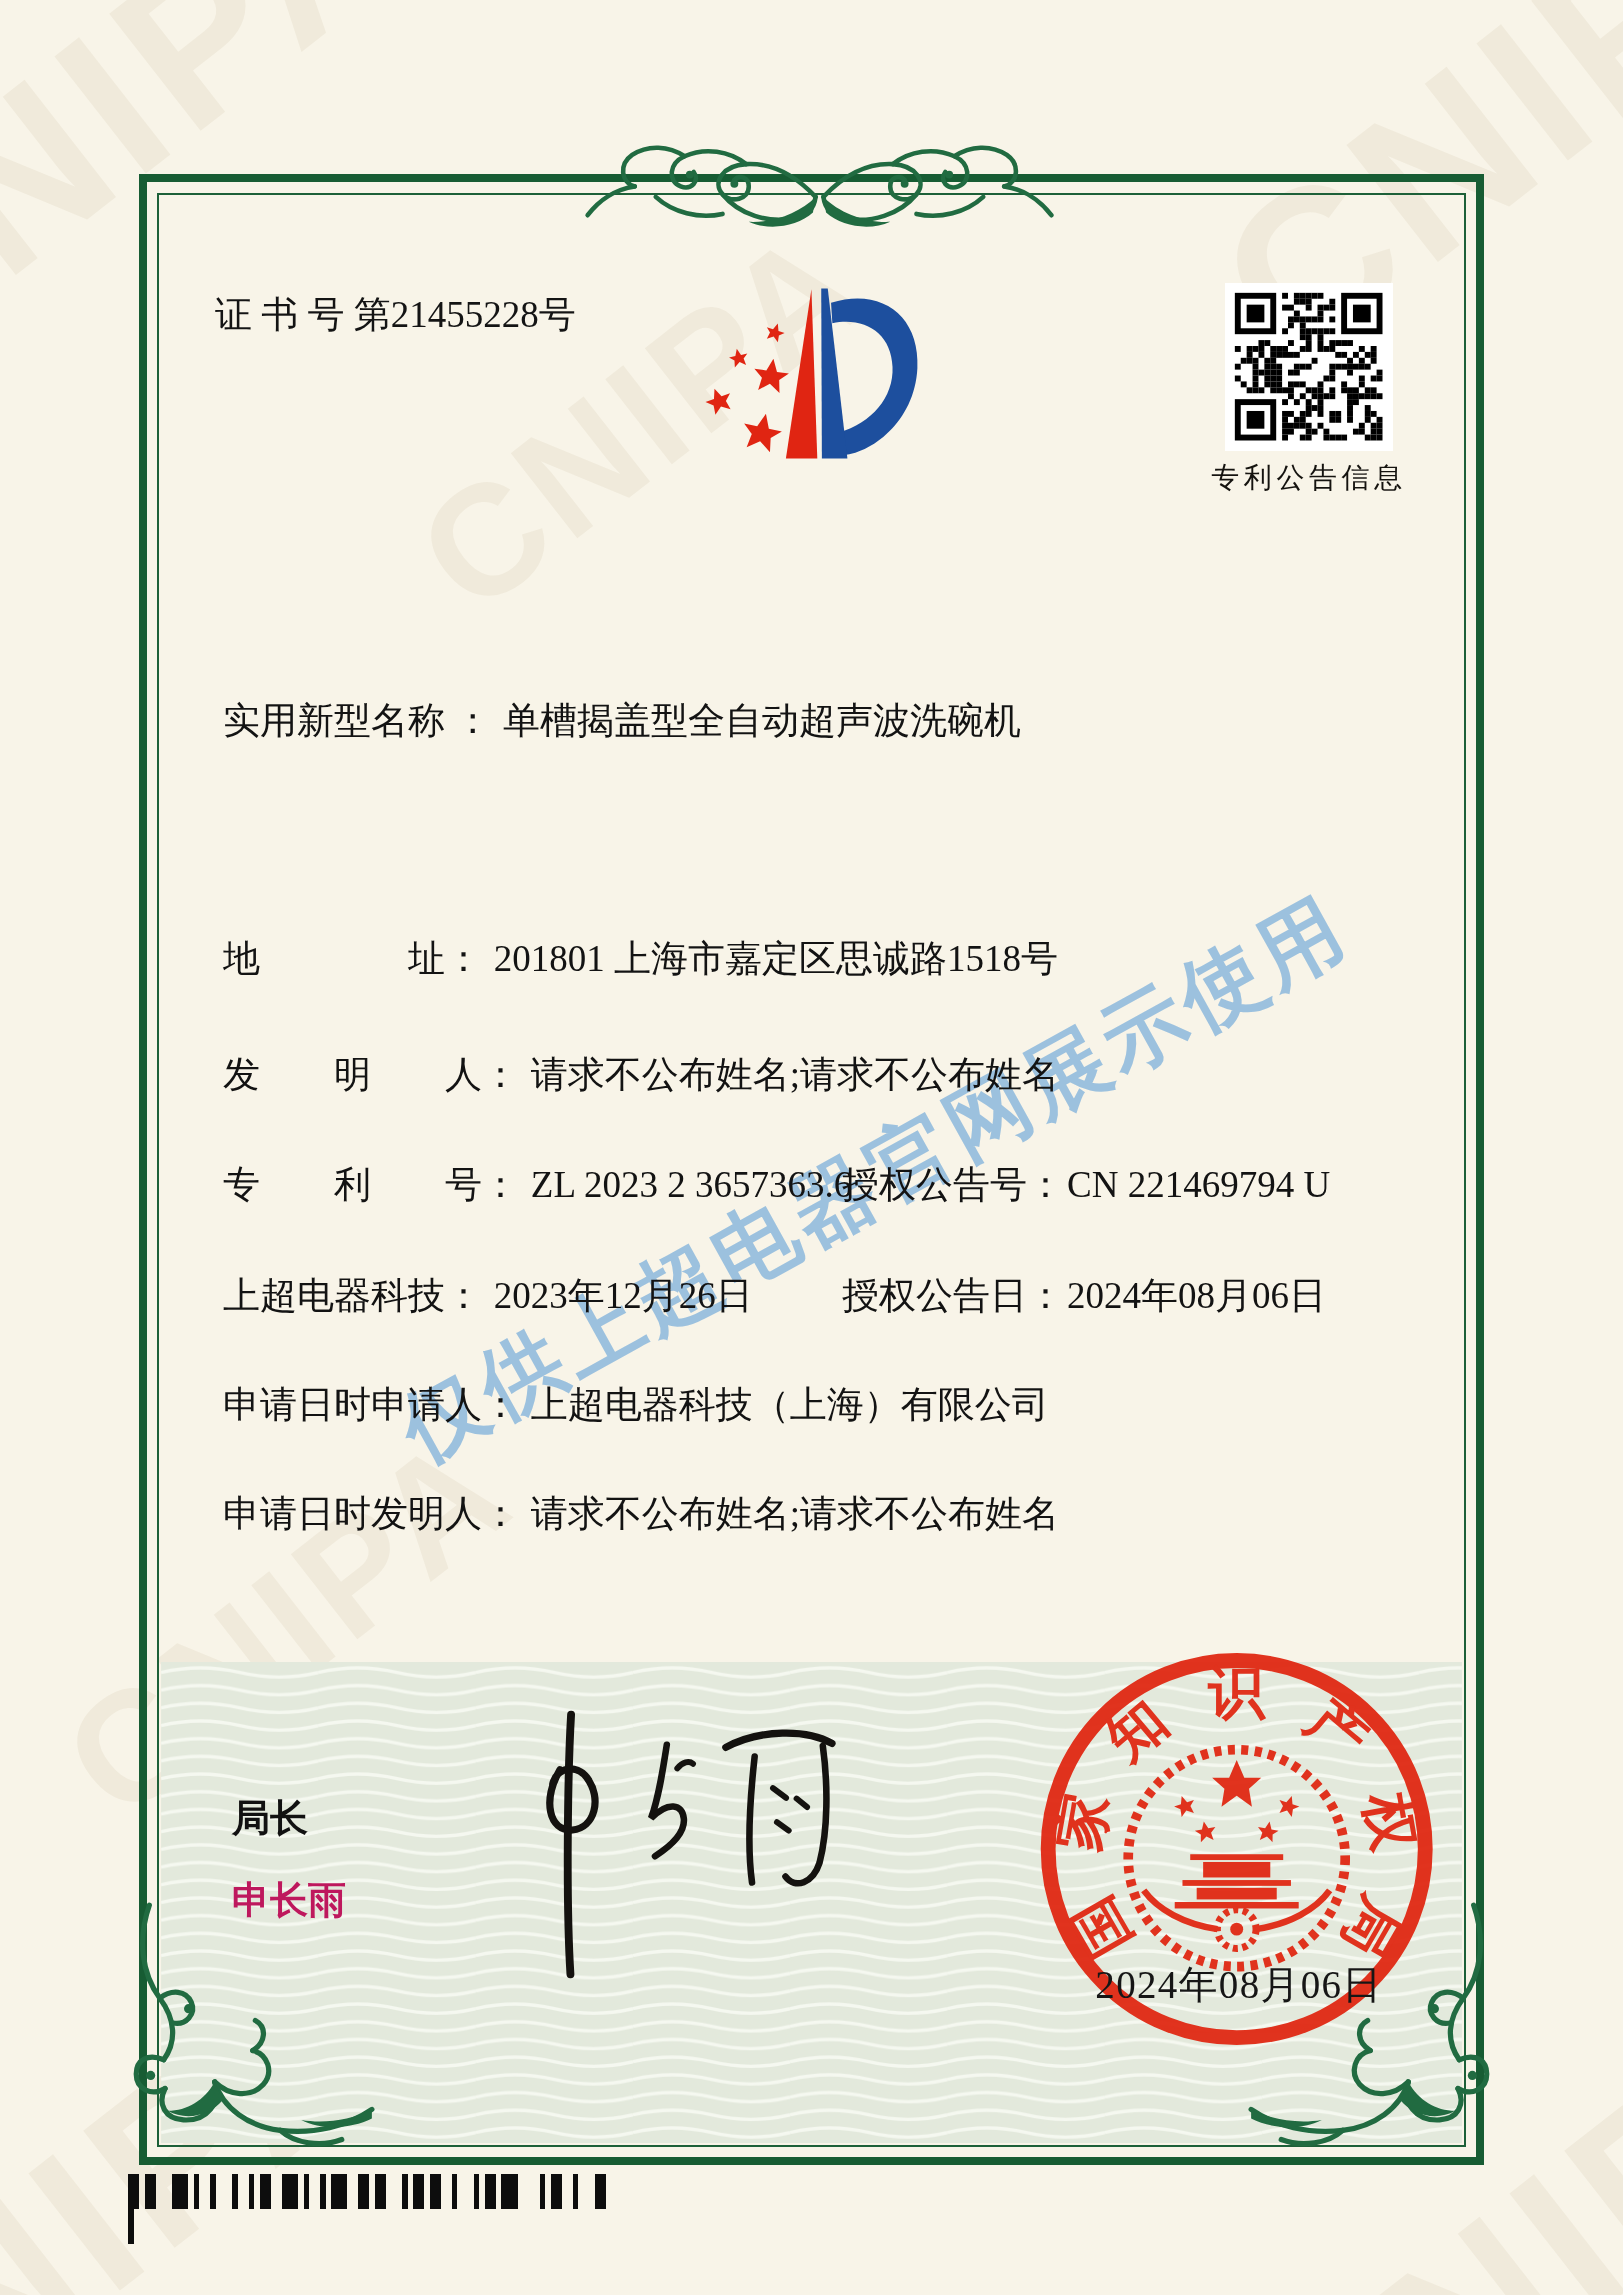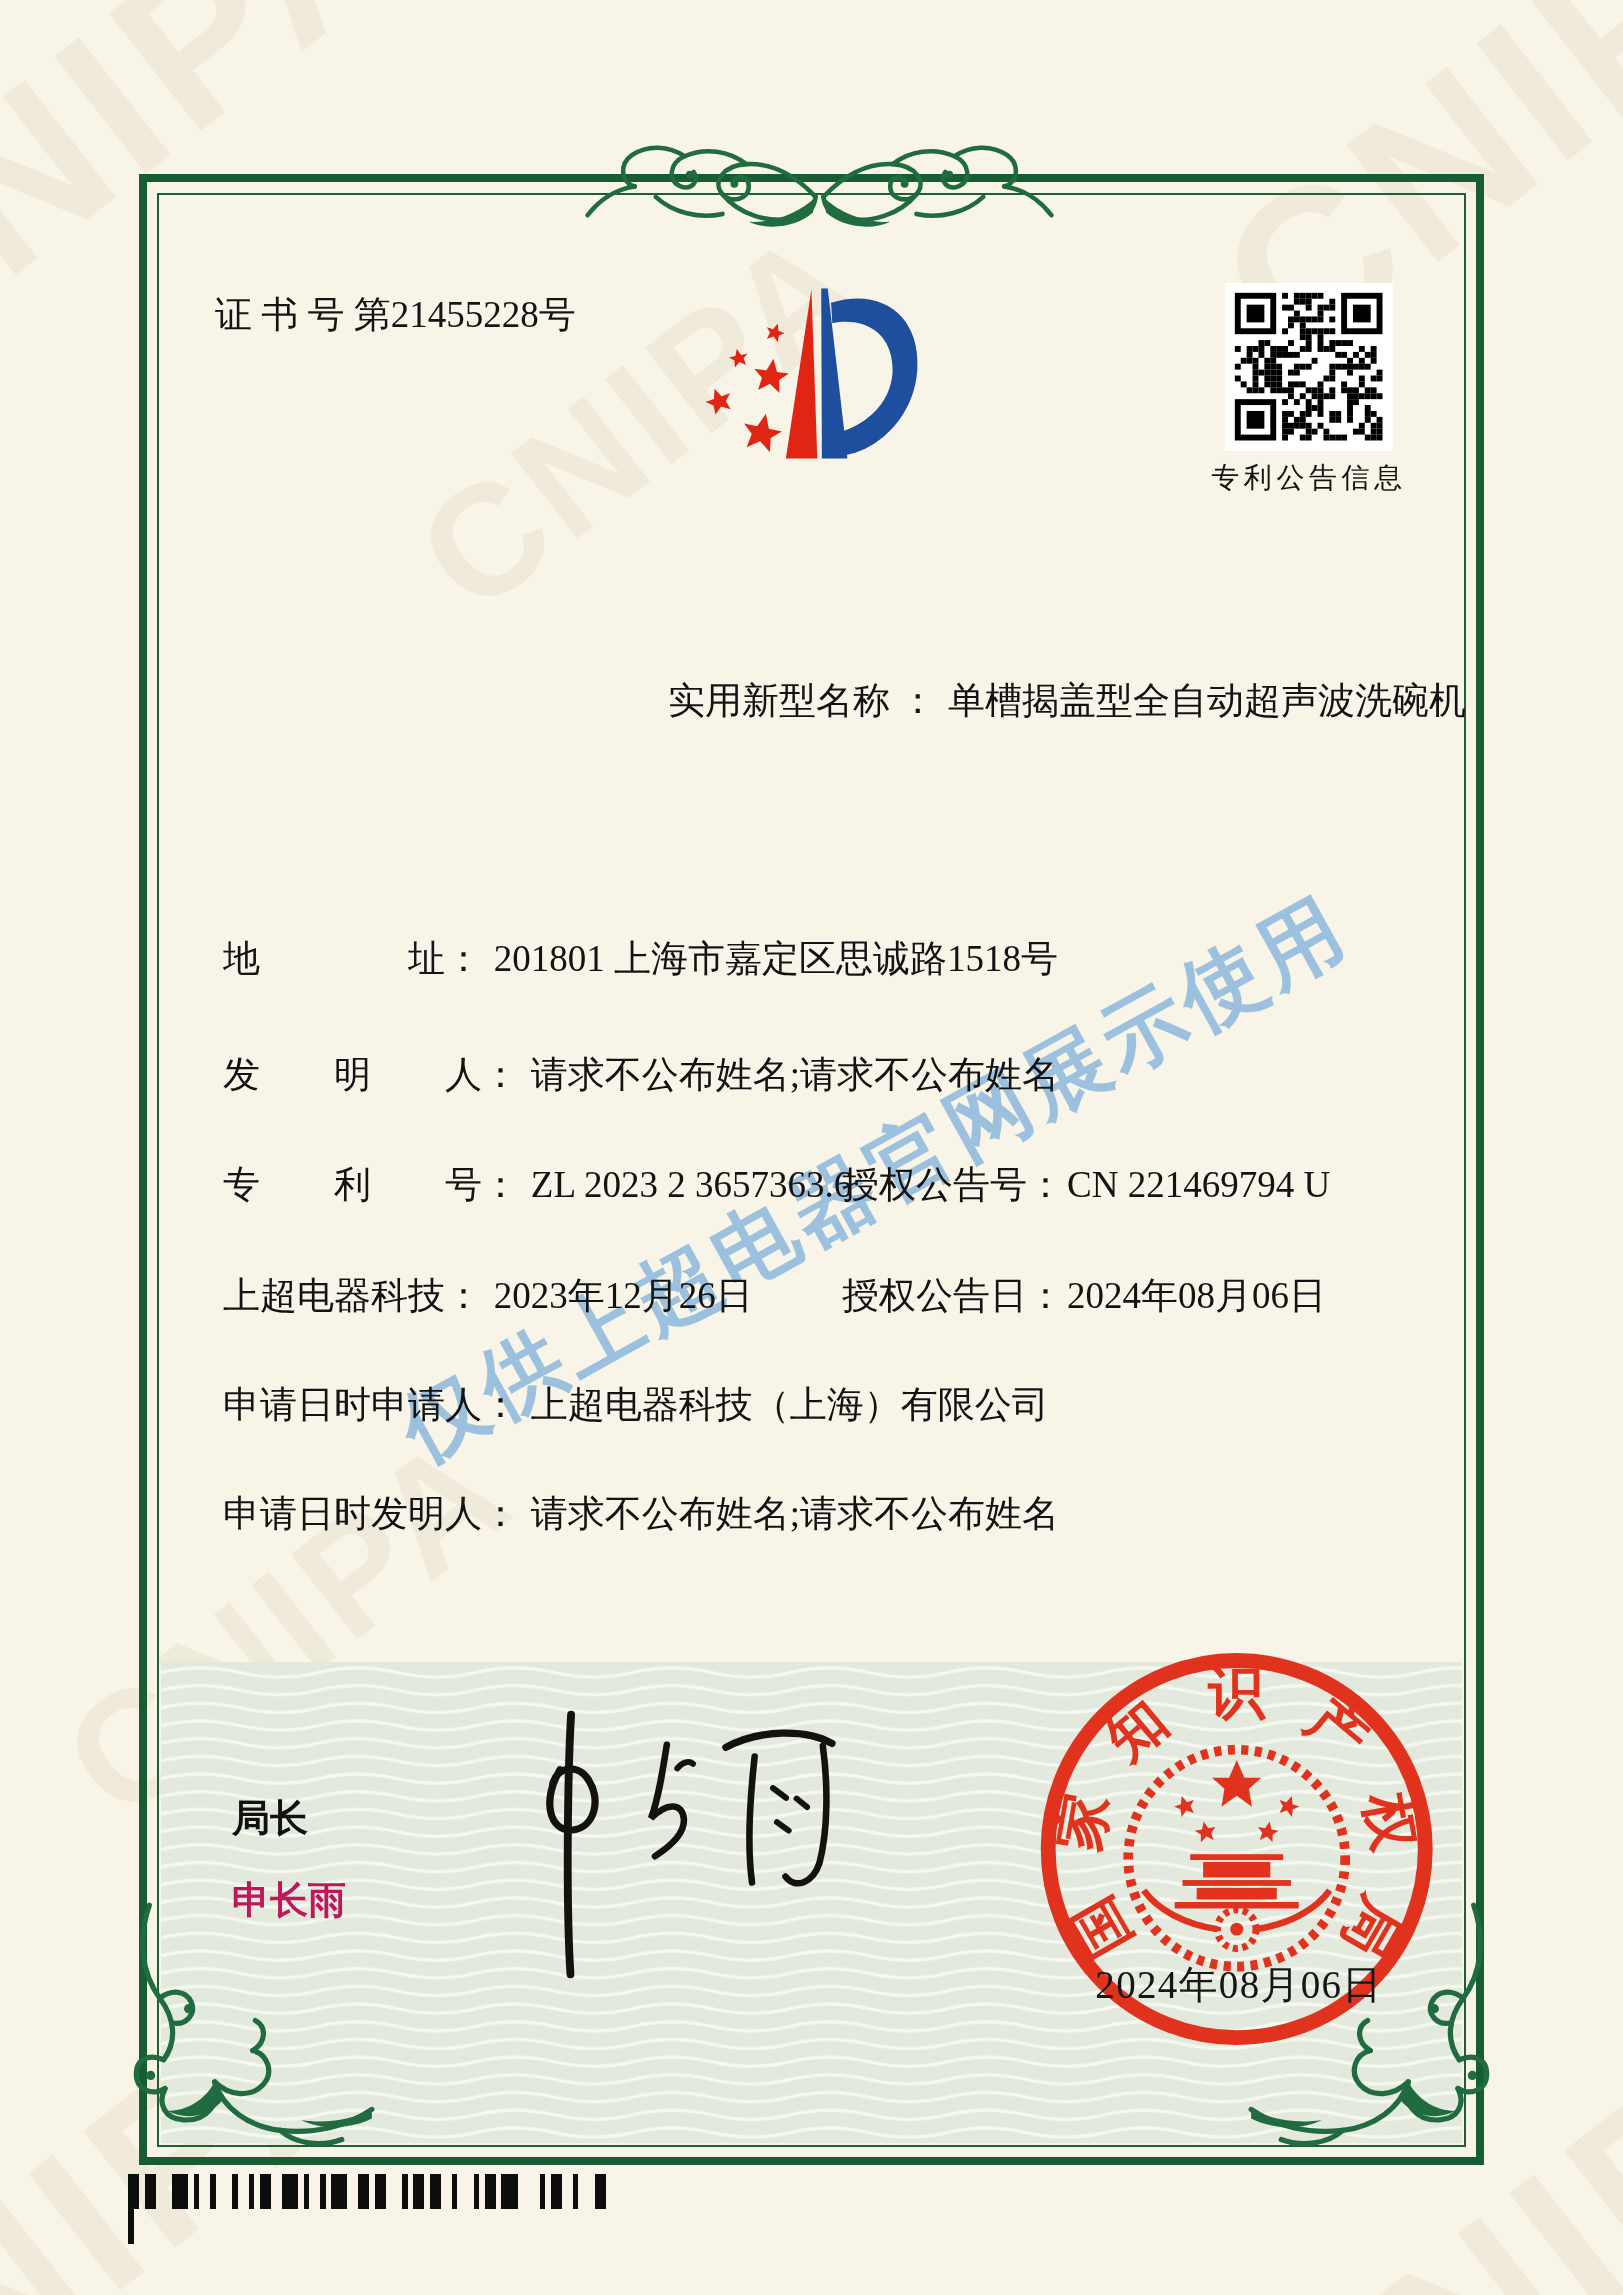--- a/index.html
+++ b/index.html
@@ -399,21 +399,21 @@
       <rect x="177" y="15" width="63" height="63" fill="#000"></rect>
       <rect x="186" y="24" width="45" height="45" fill="#fff"></rect>
       <rect x="195" y="33" width="27" height="27" fill="#000"></rect>
       <rect x="15" y="177" width="63" height="63" fill="#000"></rect>
       <rect x="24" y="186" width="45" height="45" fill="#fff"></rect>
       <rect x="33" y="195" width="27" height="27" fill="#000"></rect>
     </svg>
   <div class="qr-caption">专利公告信息</div>
 
 
-  <div class="row" style="top:676px;text-align:right;">
+  <div class="row" style="top:696px;">
     <span class="lbl">实用新型名称 ：</span><span class="val">单槽揭盖型全自动超声波洗碗机</span>
   </div>
   <div class="row" style="top:934px;">
     <span class="lbl">地　　　　址：</span><span class="val">201801 上海市嘉定区思诚路1518号</span>
   </div>
   <div class="row" style="top:1050px;">
     <span class="lbl">发　　明　　人：</span><span class="val">请求不公布姓名;请求不公布姓名</span>
   </div>
   <div class="row" style="top:1160px;">
     <span class="lbl">专　　利　　号：</span><span class="val">ZL 2023 2 3657363.6</span>

